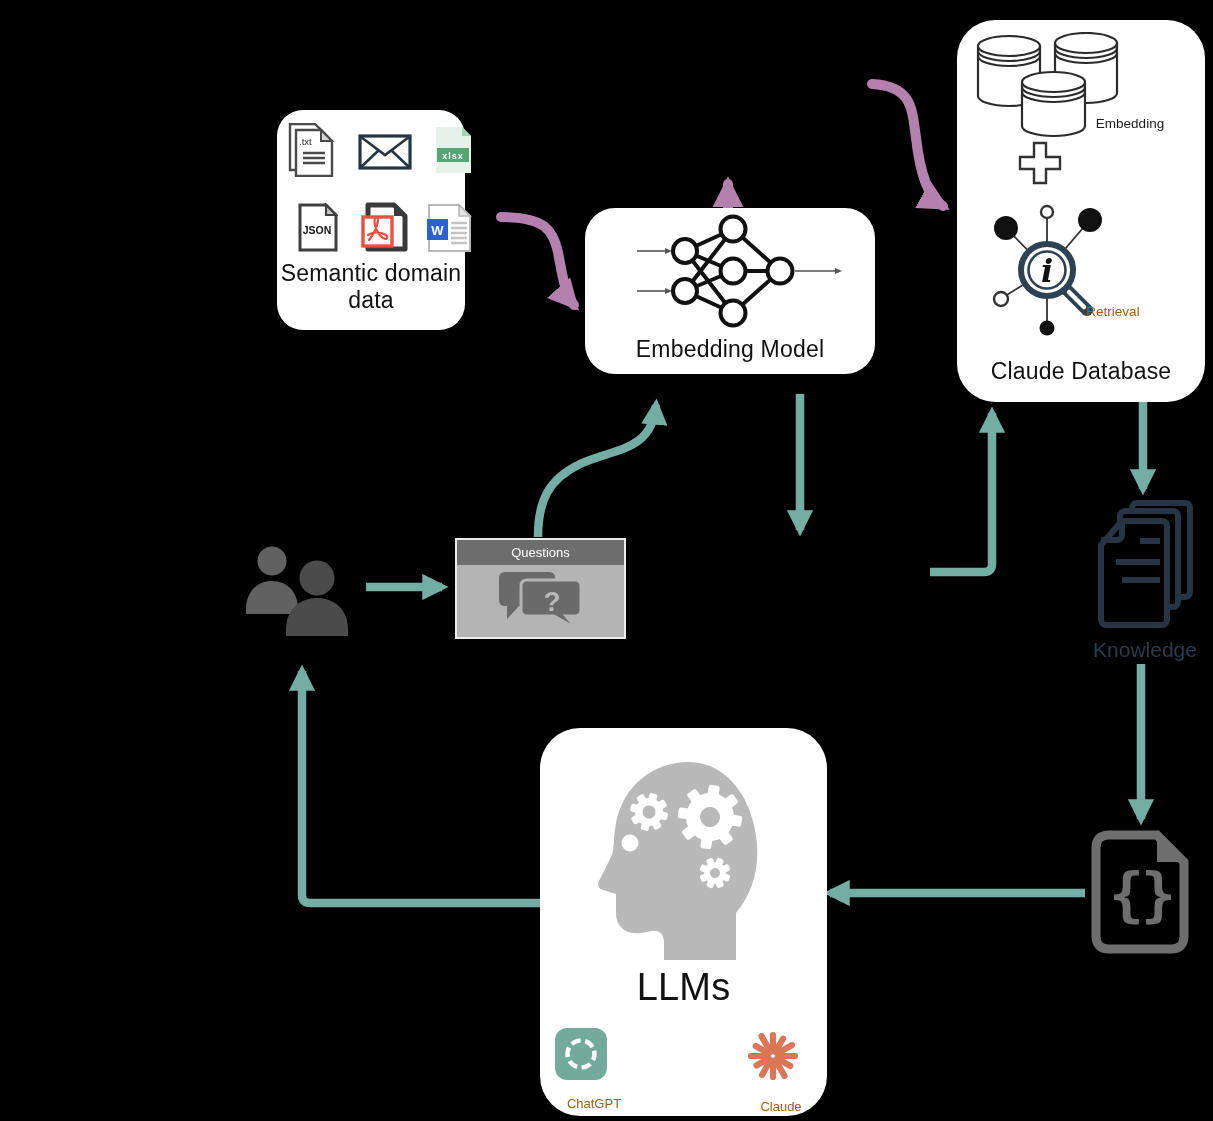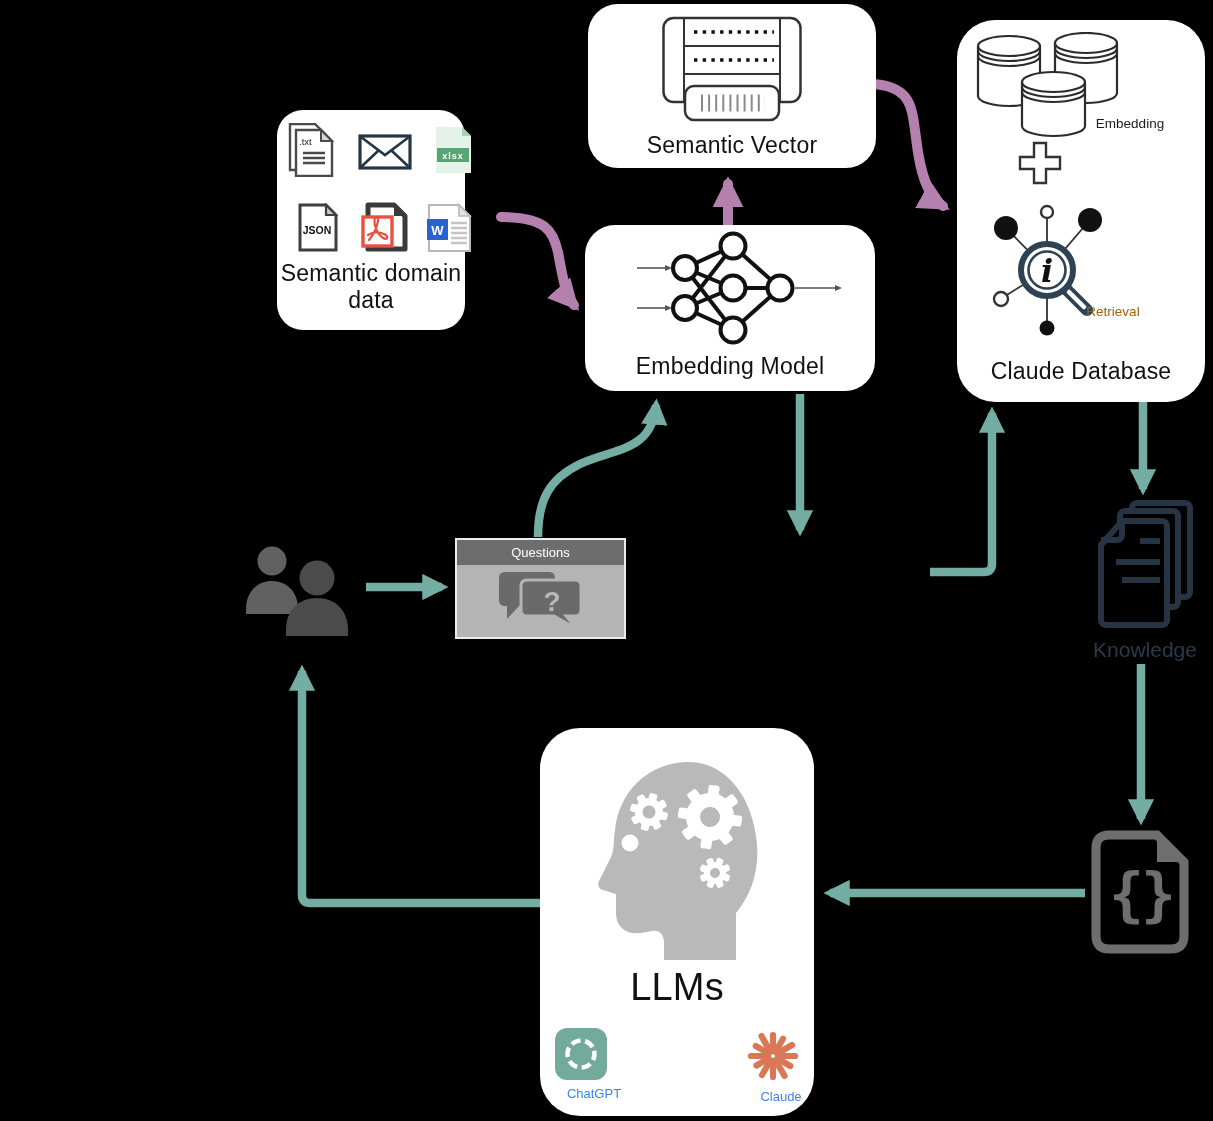--- a/index.html
+++ b/index.html
@@ -12,33 +12,33 @@
   .lbl{position:absolute;left:0;right:0;text-align:center;color:#111;
        font-size:23px;letter-spacing:.2px;}
   .caption{position:absolute;text-align:center;font-size:13.5px;}
   .abs{position:absolute;}
 
   
   .box-private{left:277px;top:110px;width:188px;height:220px;border-radius:26px;}
   
   .box-semantic{left:588px;top:4px;width:288px;height:164px;border-radius:30px;}
   
-  .box-embedding{left:585px;top:225px;width:290px;height:166px;border-radius:30px;}
+  .box-embedding{left:585px;top:208px;width:290px;height:166px;border-radius:30px;}
   
   .box-vdb{left:957px;top:20px;width:248px;height:382px;border-radius:38px;}
   
   .box-questions{left:455px;top:538px;width:167px;height:97px;background:#b4b4b4;
                  border:2px solid #ececec;z-index:2;position:absolute;}
   .q-header{height:25px;background:#6d6d6d;color:#fff;text-align:center;
             font-size:13px;line-height:25px;}
   
-  .box-llms{left:540px;top:728px;width:274px;height:388px;border-radius:40px;}
+  .box-llms{left:540px;top:728px;width:274px;height:388px;border-radius:40px;padding-left:13px;}
   .llms-title{top:238px;font-size:38px;}
   .provider{position:absolute;text-align:center;z-index:2;}
-  .provider .pname{font-size:13px;color:#3b82f6;margin-top:6px;}
+  .provider .pname{font-size:13px;color:#a16207;margin-top:16px;}
 
   .knowledge-label{left:1075px;top:638px;width:140px;color:#2b3a4c;
                    font-size:21px;text-align:center;z-index:2;position:absolute;}
 </style>
 </head>
 <body>
 
 <div class="stage">
 
   <svg class="arrows" width="1213" height="1121" viewBox="0 0 1213 1121">
@@ -101,32 +101,20 @@
     <svg class="abs" style="left:150px;top:93px" width="45" height="50" viewBox="0 0 45 50">
       <path d="M2,2 h30 l11,11 v35 h-41 z" fill="#fff" stroke="#b8b8b8" stroke-width="2"></path>
       <path d="M32,2 l11,11 h-11 z" fill="#e3e3e3" stroke="#b8b8b8" stroke-width="1.6"></path>
       <path d="M24,20 h16 M24,25 h16 M24,30 h16 M24,35 h16 M24,40 h16" stroke="#c4c4c4" stroke-width="2.4"></path>
       <rect x="0" y="16" width="21" height="21" fill="#2a63cf"></rect>
       <text x="10.5" y="32" font-size="13" font-weight="bold" fill="#fff" text-anchor="middle">W</text>
     </svg>
     <div class="lbl" style="bottom:16px">Semantic domain data</div>
   </div>
 
-  <div class="node box-semantic">
-    <svg class="abs" style="left:74px;top:12px" width="140" height="116" viewBox="0 0 140 116">
-      <rect x="1.5" y="2" width="137" height="84" rx="10" fill="#fff" stroke="#333" stroke-width="2.5"></rect>
-      <path d="M22,2 V86 M118,2 V86 M22,30 H118 M22,58 H118" fill="none" stroke="#333" stroke-width="2"></path>
-      <path d="M32,16 H112" stroke="#111" stroke-width="3.4" stroke-dasharray="3.4 5.3"></path>
-      <path d="M32,44 H112" stroke="#111" stroke-width="3.4" stroke-dasharray="3.4 5.3"></path>
-      <path d="M32,72 H112" stroke="#111" stroke-width="3.4" stroke-dasharray="3.4 5.3"></path>
-      <rect x="23" y="70" width="94" height="34" rx="9" fill="#fff" stroke="#333" stroke-width="2.5"></rect>
-      <path d="M39,87 H103" stroke="#8a8a8a" stroke-width="17" stroke-dasharray="2 5.1"></path>
-    </svg>
-    <div class="lbl" style="bottom:9px">Semantic Vector</div>
-  </div>
 
   <div class="node box-embedding">
     <svg class="abs" style="left:48px;top:6px" width="212" height="122" viewBox="0 0 212 122">
       <g stroke="#555" stroke-width="1.6" fill="#555">
         <path d="M4,37 H32" fill="none"></path>
           <path d="M32,34 l7,3 -7,3 z" stroke="none"></path>
         <path d="M4,77 H32" fill="none"></path>
           <path d="M32,74 l7,3 -7,3 z" stroke="none"></path>
         <path d="M162,57 H202" fill="none"></path>
           <path d="M202,54 l7,3 -7,3 z" stroke="none"></path>

